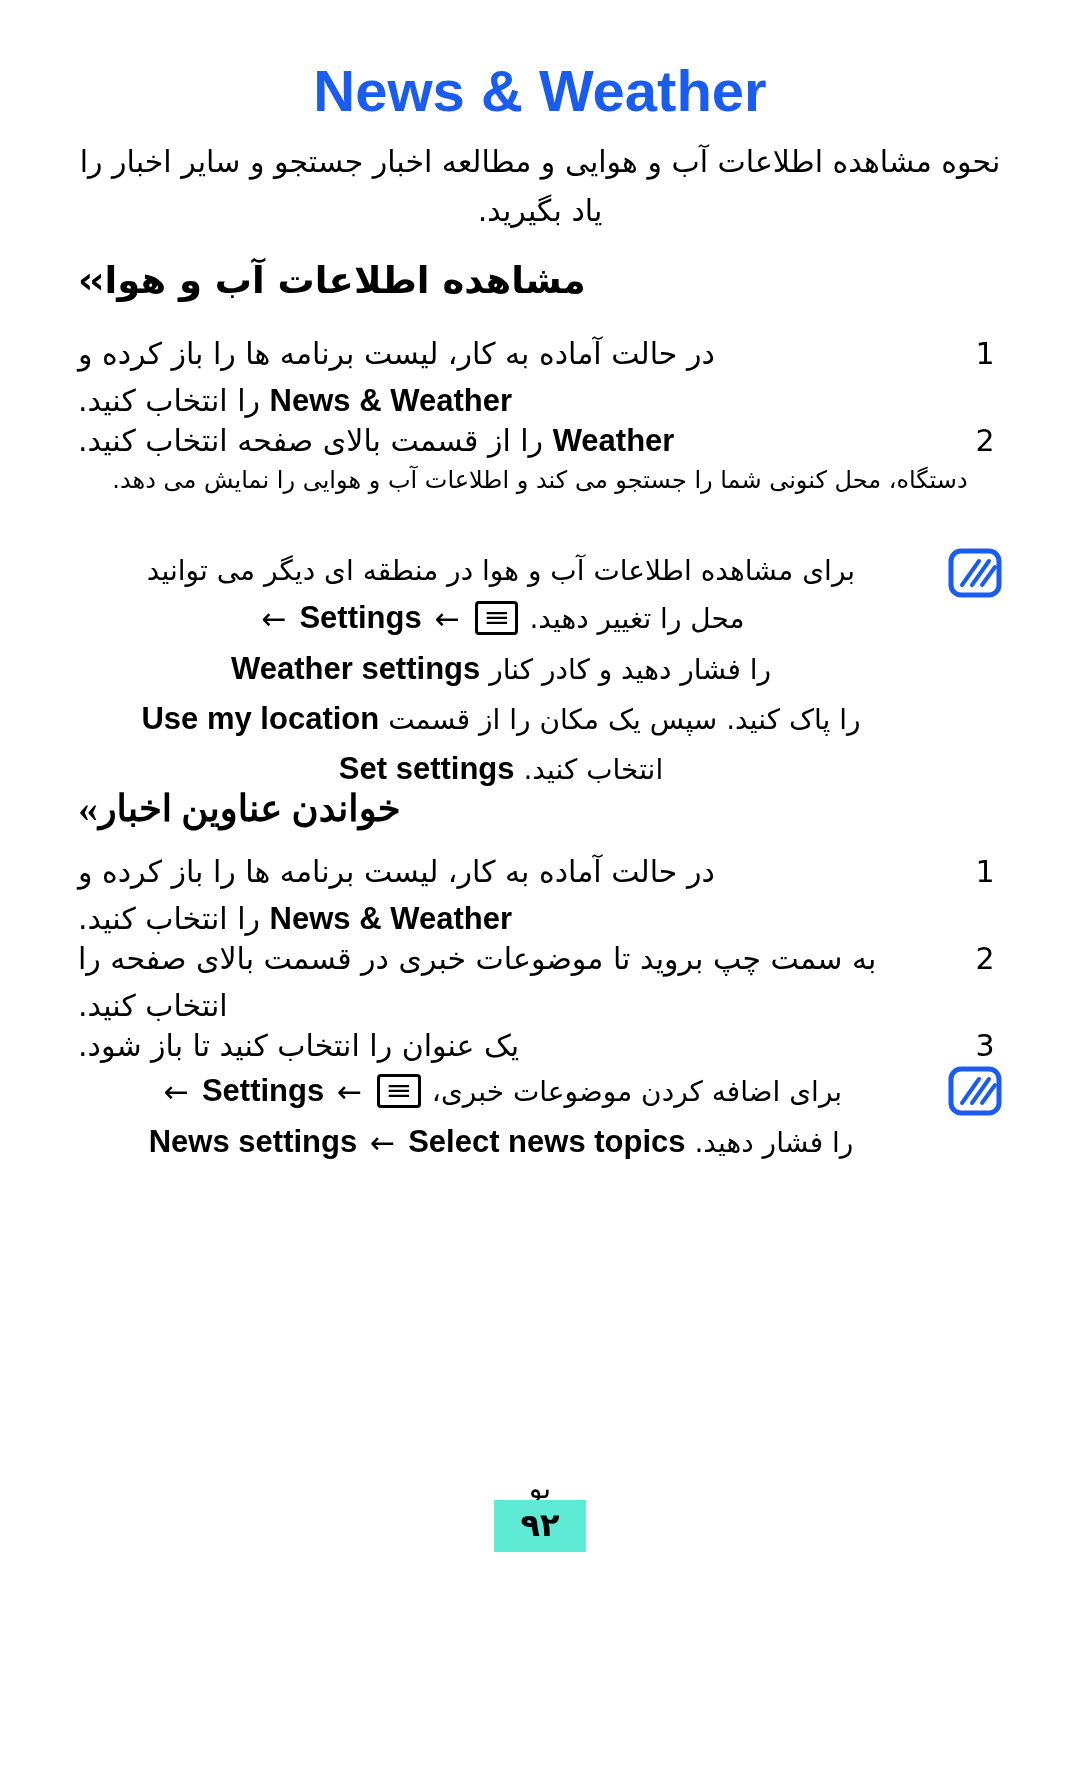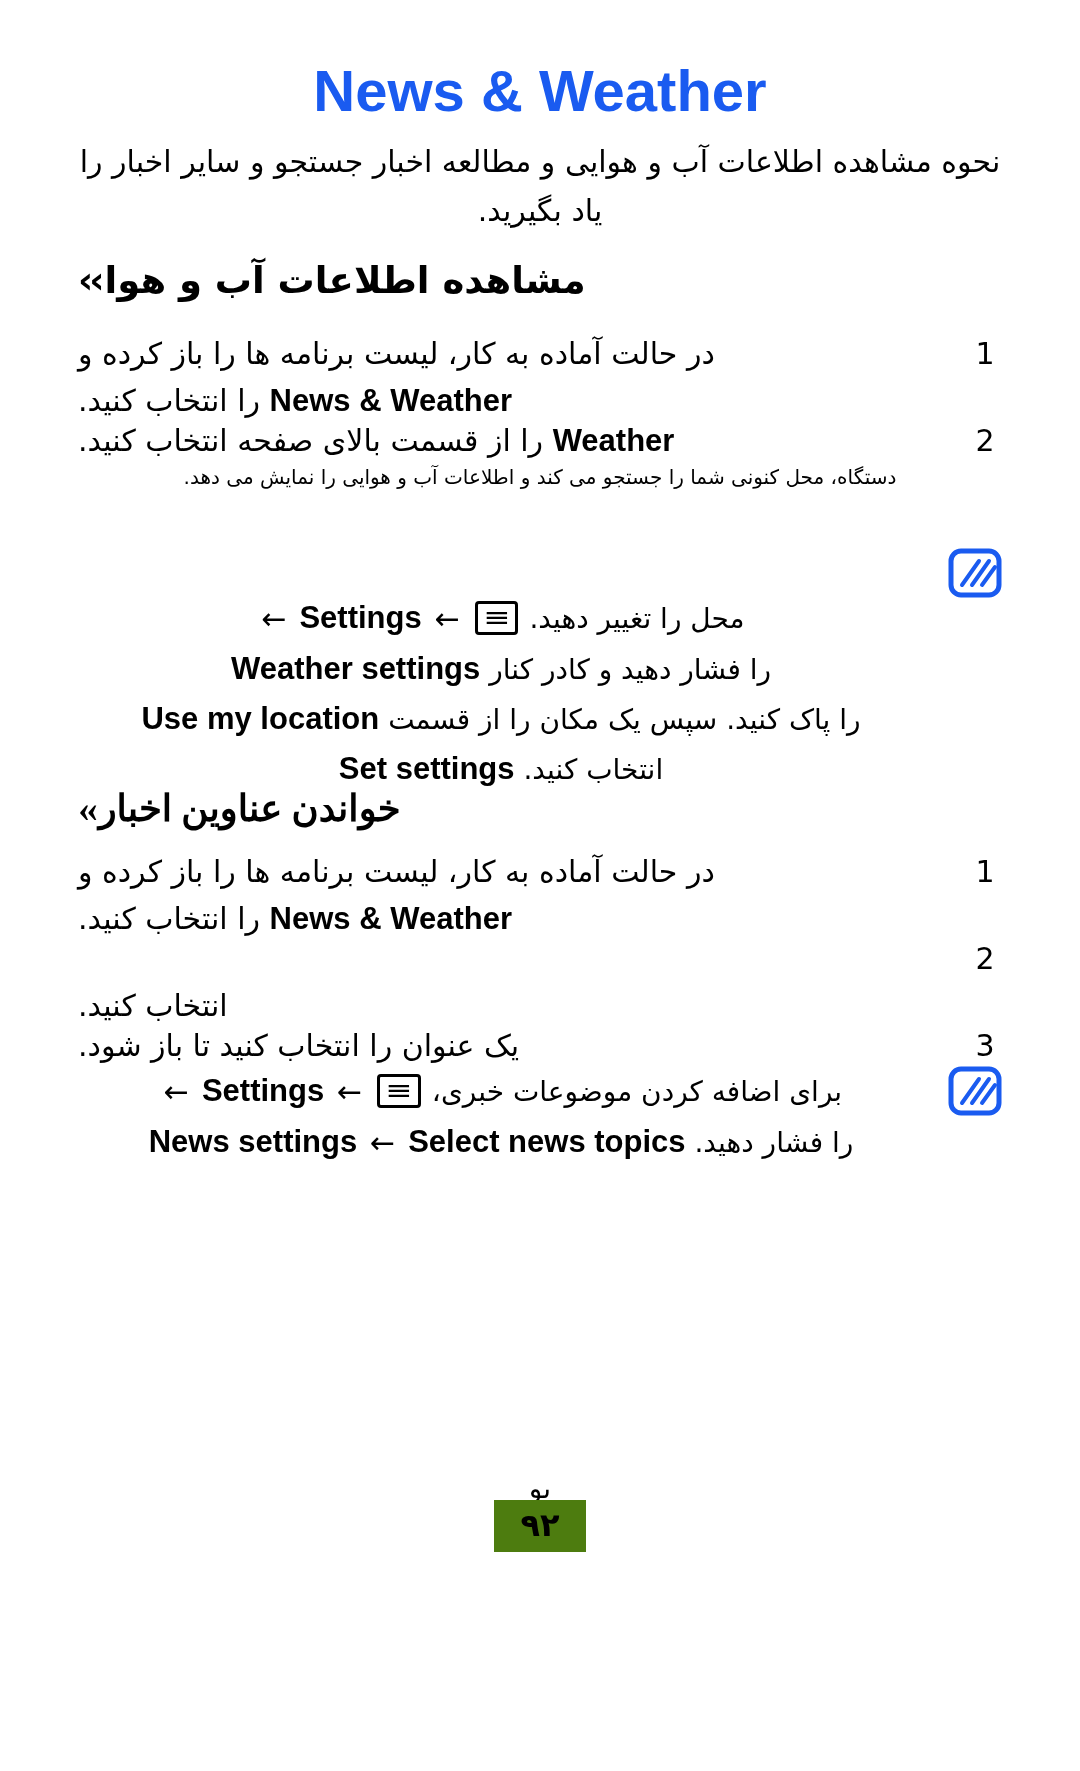--- a/index.html
+++ b/index.html
@@ -105,21 +105,21 @@
   }
 
   
   .plain {
     position: absolute;
     right: 78px;
     left: 78px;
     direction: rtl;
     text-align: center;
     font-family: "DejaVu Sans", sans-serif;
-    font-size: 20px;
+    font-size: 24px;
     line-height: 1.58;
   }
 
   
   .note {
     position: absolute;
     right: 78px;
     left: 78px;
     direction: rtl;
     font-family: "DejaVu Sans", sans-serif;
@@ -170,21 +170,21 @@
     top: 1472px;
     font-family: Liberation Serif, serif;
     font-size: 28px;
     direction: rtl;
   }
   #footer-page {
     top: 1500px;
   }
   .page-badge {
     display: inline-block;
-    background: #4d7c0f;
+    background: #5eead4;
     color: #000000;
     font-family: "DejaVu Sans", sans-serif;
     font-size: 32px;
     font-weight: bold;
     padding: 6px 26px 8px 26px;
     direction: rtl;
   }
 </style>
 </head>
 <body>
@@ -223,21 +223,21 @@
       <svg width="54" height="50" viewBox="0 0 54 50" xmlns="http://www.w3.org/2000/svg">
         <rect x="3" y="3" width="48" height="44" rx="10" ry="10" fill="none" stroke="#1a5bf0" stroke-width="5"></rect>
         <g stroke="#1a5bf0" stroke-width="4" stroke-linecap="round">
           <line x1="14" y1="37" x2="31" y2="13"></line>
           <line x1="24" y1="37" x2="41" y2="13"></line>
           <line x1="34" y1="37" x2="47" y2="19"></line>
         </g>
       </svg>
     </span>
     <div class="note-body">
-      <br>
+      <span>برای مشاهده اطلاعات آب و هوا در منطقه ای دیگر می توانید</span><br>
       <span>محل را تغییر دهید.</span>
       <span class="menukey"><span>≡</span></span>
       <span class="arrow">←</span>
       <span class="lat">Settings</span>
       <span class="arrow">←</span><br>
       <span>را فشار دهید و کادر کنار</span>
       <span class="lat">Weather settings</span><br>
       <span>را پاک کنید. سپس یک مکان را از قسمت</span>
       <span class="lat">Use my location</span><br>
       <span>انتخاب کنید.</span>
@@ -254,21 +254,21 @@
     <div class="body">
       <span>در حالت آماده به کار، لیست برنامه ها را باز کرده و</span><br>
       <span class="lat">News &amp; Weather</span>
       <span>را انتخاب کنید.</span>
     </div>
   </div>
 
   <div class="step" style="top:935px;">
     <span class="num">2</span>
     <div class="body">
-      <br>
+      <span>به سمت چپ بروید تا موضوعات خبری در قسمت بالای صفحه را</span><br>
       <span>انتخاب کنید.</span>
     </div>
   </div>
 
   <div class="step" style="top:1022px;">
     <span class="num">3</span>
     <div class="body">
       <span>یک عنوان را انتخاب کنید تا باز شود.</span>
     </div>
   </div>

